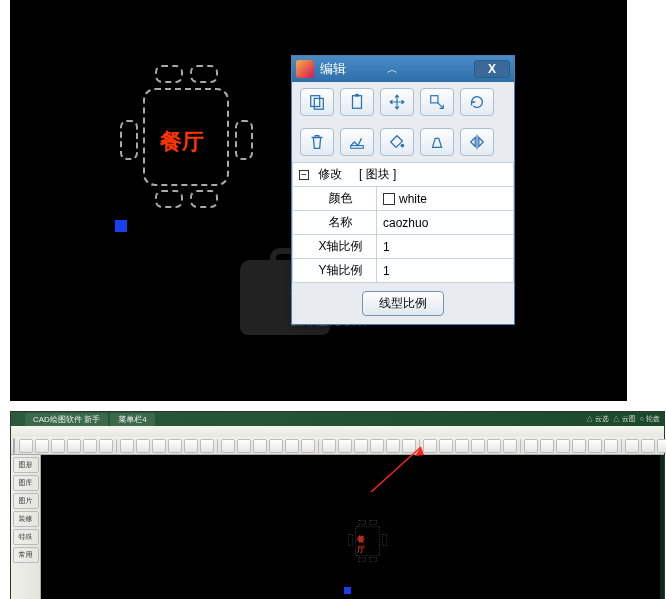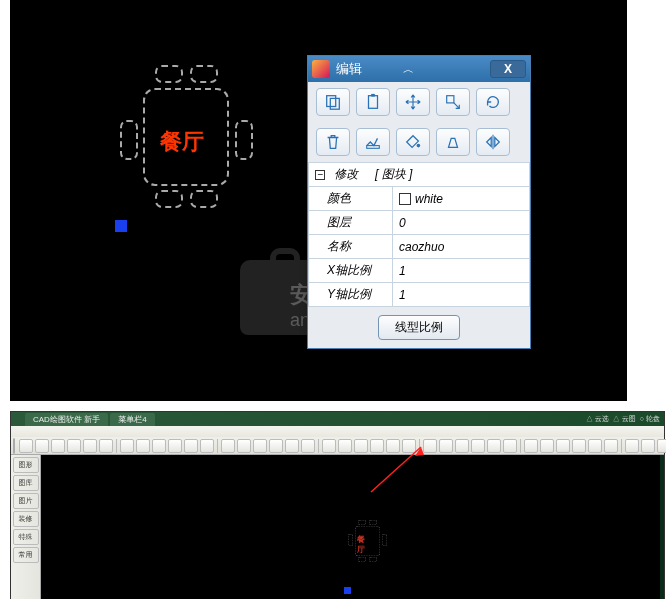--- a/index.html
+++ b/index.html
@@ -12,36 +12,36 @@
 .chair.top1 { left: 145px; top: 65px; width: 28px; height: 18px; }
 .chair.top2 { left: 180px; top: 65px; width: 28px; height: 18px; }
 .chair.left { left: 110px; top: 120px; width: 18px; height: 40px; }
 .chair.right { left: 225px; top: 120px; width: 18px; height: 40px; }
 .chair.bottom1 { left: 145px; top: 190px; width: 28px; height: 18px; }
 .chair.bottom2 { left: 180px; top: 190px; width: 28px; height: 18px; }
 .table-shape { position: absolute; left: 133px; top: 88px; width: 86px; height: 98px; border: 2px dashed #aaa; border-radius: 12px; }
 .table-label { position: absolute; left: 150px; top: 127px; color: #ff3500; font-size: 22px; font-weight: bold; }
 .marker { position: absolute; left: 105px; top: 220px; width: 12px; height: 12px; background: #1a3fef; }
 
-.edit-panel { position: absolute; left: 297px; top: 55px; width: 224px; background: #e8ecf0; border: 1px solid #4a7db0; box-shadow: 2px 2px 8px rgba(0,0,0,0.4); }
+.edit-panel { position: absolute; left: 281px; top: 55px; width: 224px; background: #e8ecf0; border: 1px solid #4a7db0; box-shadow: 2px 2px 8px rgba(0,0,0,0.4); }
 .edit-header { height: 26px; background: linear-gradient(180deg, #4a8bc7 0%, #2d6fa8 100%); display: flex; align-items: center; padding: 0 4px; color: #fff; font-size: 13px; }
 .edit-header-icon { width: 18px; height: 18px; background: linear-gradient(135deg, #fbb040 0%, #d4145a 100%); border-radius: 3px; margin-right: 6px; }
 .edit-header-title { flex: 0 0 auto; }
 .collapse-btn { margin-left: 35px; color: #fff; font-size: 11px; padding: 0 6px; cursor: pointer; }
 .close-btn { margin-left: auto; width: 36px; height: 18px; background: #3a6a9a; border: 1px solid #2a5a88; border-radius: 3px; display: flex; align-items: center; justify-content: center; color: #fff; font-size: 12px; font-weight: bold; cursor: pointer; }
 
 .toolbar-row { display: flex; gap: 6px; padding: 6px 8px; }
 .tb-btn { width: 34px; height: 28px; background: linear-gradient(180deg, #fdfdfe 0%, #e4ebf2 100%); border: 1px solid #a8bed4; border-radius: 4px; display: flex; align-items: center; justify-content: center; cursor: pointer; }
 .tb-btn svg { width: 18px; height: 18px; }
 
-.prop-table { width: 100%; border-collapse: collapse; background: #fff; font-size: 12px; font-style: italic; }
+.prop-table { width: 100%; border-collapse: collapse; background: #fff; font-size: 12px; }
 .prop-table td { border: 1px solid #c7d3df; padding: 3px 6px; height: 20px; }
 .prop-table .section-row td { background: #fff; font-weight: normal; }
 .prop-table .section-icon { display: inline-block; width: 10px; height: 10px; border: 1px solid #333; text-align: center; line-height: 8px; font-size: 10px; margin-right: 6px; }
-.prop-table .label-cell { width: 84px; text-align: left; padding-left: 18px; }
+.prop-table .label-cell { width: 84px; text-align: center; padding-left: 18px; }
 .color-swatch { display: inline-block; width: 12px; height: 12px; border: 1px solid #333; background: #fff; vertical-align: middle; margin-right: 4px; }
 
 .confirm-row { padding: 8px; text-align: center; }
 .confirm-btn { padding: 3px 16px; background: linear-gradient(180deg, #fdfdfe 0%, #e2e9f0 100%); border: 1px solid #7594b3; border-radius: 4px; font-size: 12px; cursor: pointer; }
 
 .watermark { position: absolute; left: 230px; top: 260px; pointer-events: none; opacity: 0.5; }
 .wm-bag { width: 90px; height: 75px; background: #444; border-radius: 10px 10px 8px 8px; position: relative; }
 .wm-handle { position: absolute; left: 30px; top: -12px; width: 30px; height: 18px; border: 6px solid #444; border-bottom: none; border-radius: 10px 10px 0 0; }
 .wm-text1 { position: absolute; left: 280px; top: 280px; color: #888; font-size: 22px; font-weight: bold; opacity: 0.55; pointer-events: none; }
 .wm-text2 { position: absolute; left: 280px; top: 310px; color: #888; font-size: 18px; opacity: 0.55; pointer-events: none; }
@@ -173,24 +173,20 @@
         <span>[ 图块 ]</span>
       </td>
           </tr>
       </tbody>
         <tbody id="prop-rows">
           <tr>
             <td class="label-cell">颜色</td>
             <td><span class="color-swatch"></span>white</td>
           </tr>
           <tr>
-            <td class="label-cell">图层</td>
-            <td>0</td>
-          </tr>
-          <tr>
             <td class="label-cell">名称</td>
             <td>caozhuo</td>
           </tr>
           <tr>
             <td class="label-cell">X轴比例</td>
             <td>1</td>
           </tr>
           <tr>
             <td class="label-cell">Y轴比例</td>
             <td>1</td>

